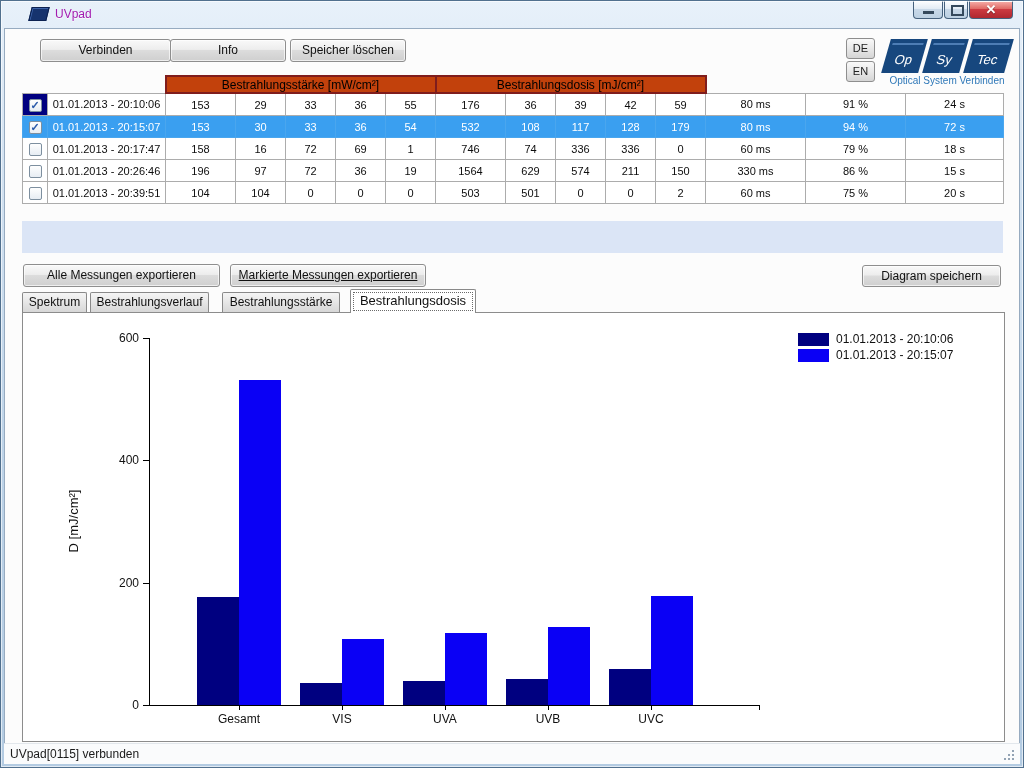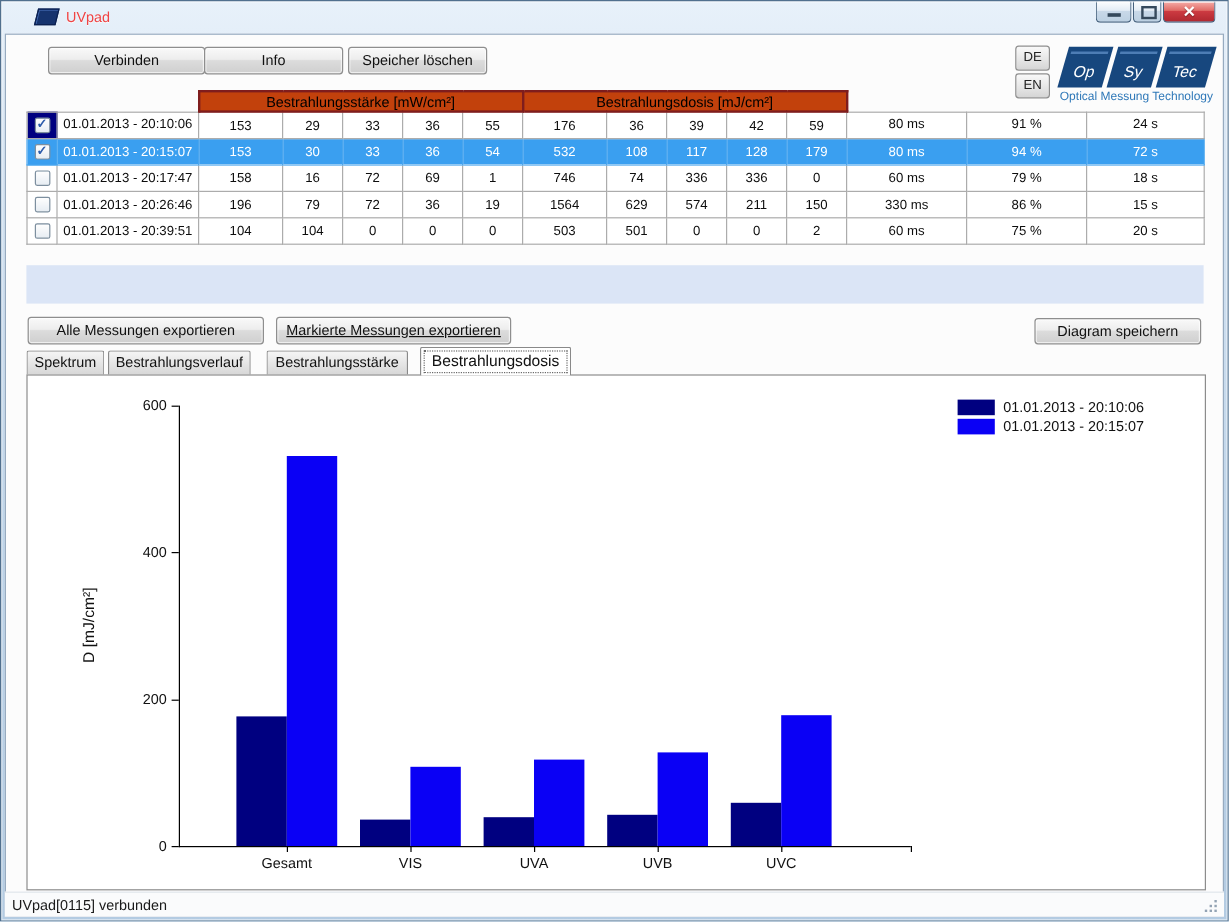--- a/index.html
+++ b/index.html
@@ -6,21 +6,21 @@
   body{
     position:relative;width:1024px;height:768px;overflow:hidden;
     font-family:"Liberation Sans",sans-serif;
     background:linear-gradient(180deg,#e8f1fa 0%,#d4e3f2 20%,#bdd3e8 60%,#b3cbe2 100%);
   }
   .frame-edge{position:absolute;inset:0;pointer-events:none;z-index:60;
     box-shadow:inset 0 0 0 1px #51708e, inset 0 0 0 2px rgba(255,255,255,.6);}
   
   .app-icon{position:absolute;left:30px;top:7px;width:16px;height:12px;background:#16336e;
     transform:skewX(-14deg);border:1px solid #0c2150;box-shadow:inset 1px 1px 0 #3c62a8;}
-  .title-text{position:absolute;left:55px;top:7px;font-size:12px;color:#ef4444;
+  .title-text{position:absolute;left:55px;top:7px;font-size:12px;color:#a21caf;
     text-shadow:0 1px 0 rgba(255,255,255,.8);}
   .winbtn{position:absolute;top:1px;height:18px;box-sizing:border-box;
     border:1px solid #45607c;border-top:none;border-radius:0 0 4px 4px;
     background:linear-gradient(#fdfeff,#e3ecf5 45%,#c8d8e8 50%,#bcd0e2);
     box-shadow:inset 0 1px 0 rgba(255,255,255,.9);cursor:default;}
   .winbtn.min{left:913px;width:30px;}
   .winbtn.max{left:944px;width:24px;}
   .winbtn.close{left:969px;width:44px;
     background:linear-gradient(#f6b1ac,#e06b66 45%,#cc3a41 50%,#b02830);}
   .glyph-min{position:absolute;left:9px;bottom:4px;width:11px;height:3px;background:#35495c;}
@@ -118,21 +118,21 @@
 <div class="btn btn-verbinden">Verbinden</div>
 <div class="btn btn-info">Info</div>
 <div class="btn btn-clear">Speicher löschen</div>
 <div class="lang-btn lang-de">DE</div>
 <div class="lang-btn lang-en">EN</div>
 <div class="logo">
     <div class="logo-seg" style="left: 2px; width: 37px; background: rgb(23, 71, 126);">Op</div>
     <div class="logo-seg" style="left: 43px; width: 37px; background: rgb(23, 71, 126);">Sy</div>
     <div class="logo-seg" style="left: 84px; width: 41px; background: rgb(23, 71, 126);">Tec</div>
   </div>
-<div class="logo-sub">Optical Messung Technology</div>
+<div class="logo-sub">Optical System Verbinden</div>
 
 <div class="table-wrap">
     <table class="grid">
       <colgroup>
         <col style="width: 25px;">
         <col style="width: 118px;">
         <col style="width: 70px;">
         <col style="width: 50px;">
         <col style="width: 50px;">
         <col style="width: 50px;">
@@ -203,21 +203,21 @@
           <td class="cell">336</td>
           <td class="cell">0</td>
           <td class="cell">60 ms</td>
           <td class="cell">79 %</td>
           <td class="cell">18 s</td>
         </tr>
         <tr class="grid-row">
           <td class="cb-cell"><span class="checkbox"></span></td>
           <td class="cell">01.01.2013 - 20:26:46</td>
           <td class="cell">196</td>
-          <td class="cell">79</td>
+          <td class="cell">97</td>
           <td class="cell">72</td>
           <td class="cell">36</td>
           <td class="cell">19</td>
           <td class="cell">1564</td>
           <td class="cell">629</td>
           <td class="cell">574</td>
           <td class="cell">211</td>
           <td class="cell">150</td>
           <td class="cell">330 ms</td>
           <td class="cell">86 %</td>

